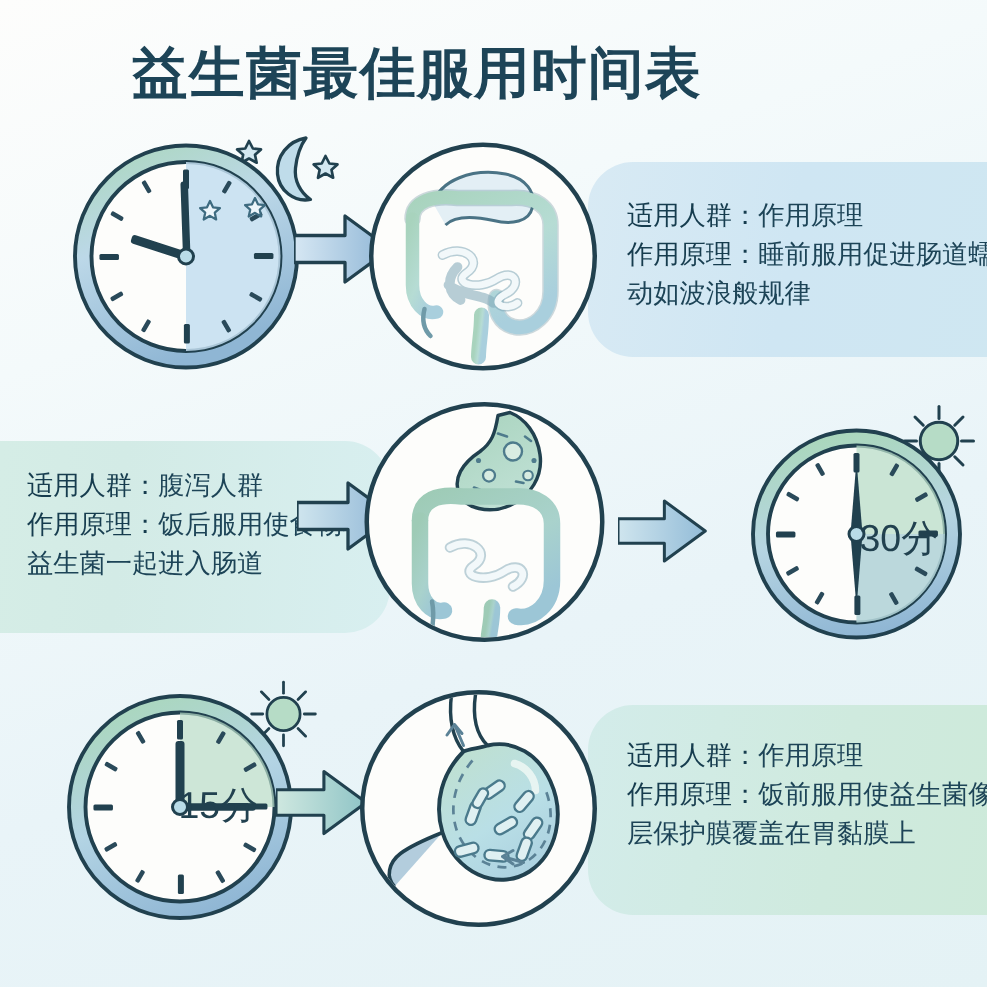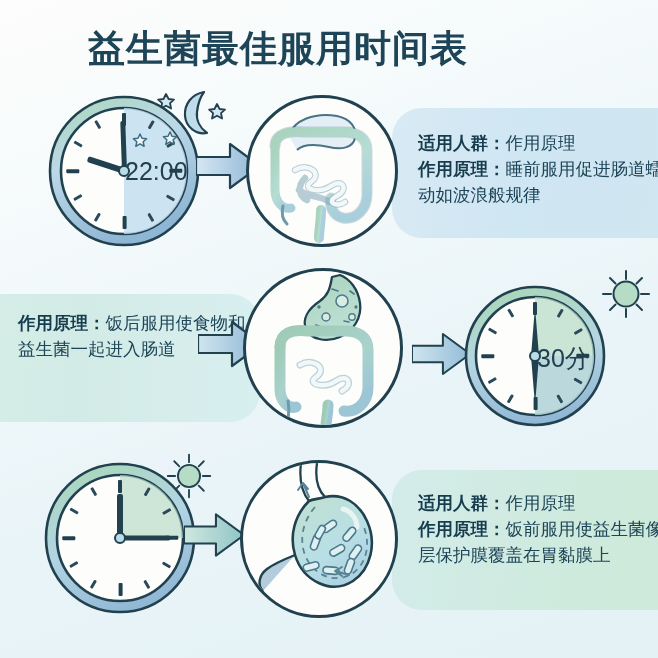--- a/index.html
+++ b/index.html
@@ -75,21 +75,21 @@
     line-height: 26px;
     font-family: "Liberation Sans", "DejaVu Sans", sans-serif;
   }
   .panel-r1 .panel-text { left: 26px; top: 22px; width: 262px; }
   .panel-r2 .panel-text { left: 58px; top: 16px; width: 238px; }
   .panel-r3 .panel-text { left: 26px; top: 20px; width: 264px; }
 
   .line { white-space: nowrap; }
   .line.wrap { white-space: normal; }
   .lbl {
-    font-weight: 700;
+    font-weight: 400;
     color: #163c4e;
   }
   .val {
     font-weight: 400;
     color: #1d4457;
   }
 
   
   .illus {
     position: absolute;
@@ -223,21 +223,20 @@
       <div class="tick major" style="transform:rotate(180deg);"></div>
       <div class="tick" style="transform:rotate(210deg);"></div>
       <div class="tick" style="transform:rotate(240deg);"></div>
       <div class="tick major" style="transform:rotate(270deg);"></div>
       <div class="tick" style="transform:rotate(300deg);"></div>
       <div class="tick" style="transform:rotate(330deg);"></div>
       <div class="hand" style="width:5.5px; height:38px; margin-left:-2.75px; transform:rotate(-72deg);"></div>
       <div class="hand" style="width:5px; height:50px; margin-left:-2.5px; transform:rotate(-2deg);"></div>
       <div class="hub"></div>
     </div>
-    <div class="clock-label" style="left:77px; top:62px;">22:00</div>
     <svg style="position:absolute; left:82px; top:36px;" width="56" height="24" viewBox="0 0 56 24">
       <path d="M10 3 l2 4.2 4.6.5 -3.4 3.1 .9 4.5 -4.1-2.4 -4.2 2.4 1-4.5 -3.4-3.1 4.6-.5 Z" fill="#ecf5fa" stroke="#3e6b80" stroke-width="1.5" stroke-linejoin="round"></path>
       <path d="M40 1 l2 4.2 4.6.5 -3.4 3.1 .9 4.5 -4.1-2.4 -4.2 2.4 1-4.5 -3.4-3.1 4.6-.5 Z" fill="#ecf5fa" stroke="#3e6b80" stroke-width="1.5" stroke-linejoin="round"></path>
     </svg>
   </div>
 
   <div class="arrow" style="left:196px; top:140px;">
     <svg width="66" height="52" viewBox="0 0 66 52">
       <defs>
         <linearGradient id="arr1" x1="0" y1="0" x2="1" y2="0">
@@ -271,20 +270,23 @@
       <path d="M46 72 C60 64 74 76 62 84 C52 91 70 96 82 88 C94 80 100 92 88 98 C76 104 88 110 96 104
                M50 92 C60 100 74 98 80 104 M56 80 C48 88 50 98 58 102" fill="none" stroke="#7ea6b6" stroke-width="6.5" stroke-linecap="round" stroke-linejoin="round" opacity="0.55"></path>
       <path d="M46 72 C60 64 74 76 62 84 C52 91 70 96 82 88 C94 80 100 92 88 98 C76 104 88 110 96 104" fill="none" stroke="#f2f8fa" stroke-width="4.5" stroke-linecap="round" stroke-linejoin="round"></path>
 
       <path d="M72 112 C72 124 70 132 70 140" fill="none" stroke="url(#colon1)" stroke-width="10" stroke-linecap="round"></path>
     </svg>
   </div>
 
   <div class="panel panel-r2">
     <div class="panel-text">
+      <div class="line">
+        <span class="lbl">适用人群：</span><span class="val">腹泻人群</span>
+      </div>
       <div class="line wrap">
         <span class="lbl">作用原理：</span><span class="val">饭后服用使食物和益生菌一起进入肠道</span>
       </div>
     </div>
   </div>
 
   <div class="arrow" style="left:198px; top:318px;">
     <svg width="66" height="52" viewBox="0 0 66 52">
       <defs>
         <linearGradient id="arr2" x1="0" y1="0" x2="1" y2="0">
@@ -351,21 +353,21 @@
         <line x1="3" y1="26" x2="11" y2="26"></line>
         <line x1="41" y1="26" x2="49" y2="26"></line>
         <line x1="10" y1="10" x2="15.5" y2="15.5"></line>
         <line x1="36.5" y1="36.5" x2="42" y2="42"></line>
         <line x1="42" y1="10" x2="36.5" y2="15.5"></line>
         <line x1="15.5" y1="36.5" x2="10" y2="42"></line>
       </g>
     </svg>
   </div>
 
-  <div class="clock" style="left:464px; top:285px; width:142px; height:142px;">
+  <div class="clock" style="left:500px; top:285px; width:142px; height:142px;">
     <svg style="position:absolute; left:0; top:0;" width="142" height="142" viewBox="0 0 142 142">
       <defs>
         <linearGradient id="rimg2" x1="0.3" y1="0" x2="0.5" y2="1">
           <stop offset="0%" stop-color="#a9d7b9"></stop>
           <stop offset="50%" stop-color="#b6d5e2"></stop>
           <stop offset="100%" stop-color="#8fb6d4"></stop>
         </linearGradient>
       </defs>
       <circle cx="71" cy="71" r="69" fill="url(#rimg2)" stroke="#21414f" stroke-width="2.6"></circle>
       <circle cx="71" cy="71" r="59" fill="#fdfdfb" stroke="#21414f" stroke-width="2.6"></circle>
@@ -443,20 +445,21 @@
       <div class="tick major" style="transform:rotate(180deg);"></div>
       <div class="tick" style="transform:rotate(210deg);"></div>
       <div class="tick" style="transform:rotate(240deg);"></div>
       <div class="tick major" style="transform:rotate(270deg);"></div>
       <div class="tick" style="transform:rotate(300deg);"></div>
       <div class="tick" style="transform:rotate(330deg);"></div>
       <div class="hand" style="width:5.5px; height:44px; margin-left:-2.75px; transform:rotate(0deg);"></div>
       <div class="hand" style="width:5px; height:50px; margin-left:-2.5px; transform:rotate(90deg);"></div>
       <div class="hub"></div>
     </div>
+    <div class="clock-label" style="left:75px; top:58px;">15分</div>
   </div>
 
   <div class="arrow" style="left:184px; top:510px;">
     <svg width="62" height="50" viewBox="0 0 66 52">
       <defs>
         <linearGradient id="arr3" x1="0" y1="0" x2="1" y2="0">
           <stop offset="0%" stop-color="#cfe8e0"></stop>
           <stop offset="100%" stop-color="#8fc4c6"></stop>
         </linearGradient>
       </defs>

